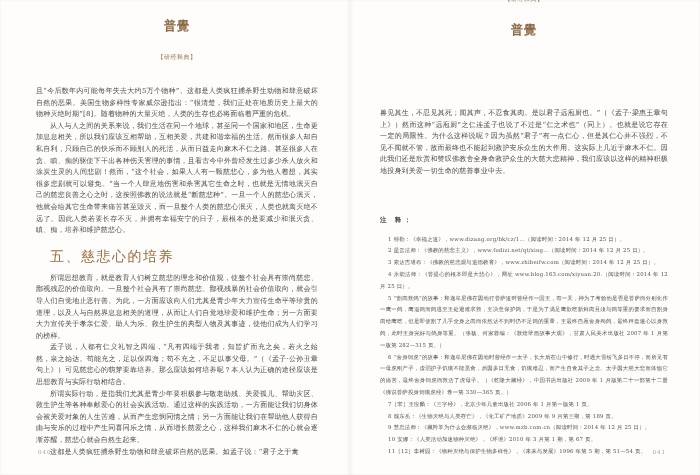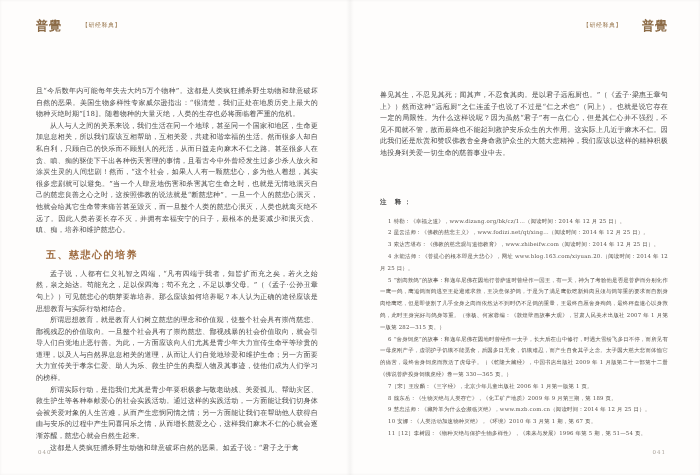--- a/index.html
+++ b/index.html
@@ -16,41 +16,41 @@
   .spread::after {
     content:""; position:absolute; left:346px; top:0; width:8px; height:475px;
     background:linear-gradient(90deg, rgba(0,0,0,0) 0%, rgba(0,0,0,0.035) 50%, rgba(0,0,0,0) 100%);
     pointer-events:none;
   }
   .page { width:350px; height:475px; position:relative; }
   .page.left  { padding:20px 32px 0 36px; }
   .page.right { padding:20px 32px 0 30px; }
 
   
-  .hdr { height:16px; display:flex; align-items:flex-start; gap:20px; }
+  .hdr { height:16px; display:flex; align-items:center; gap:20px;flex-direction:column; }
   .hdr.right-al { justify-content:flex-end; }
   .brand {
     font-size:12px; font-weight:bold; color:#8b6a45;
     letter-spacing:1px; line-height:1;
     transform:scaleY(1.05);
   }
   .series { font-size:6px; color:#9b7a52; line-height:1.6; letter-spacing:0.5px; }
 
   
   .bodytext { margin-top:50px; }
   .bodytext p, p.bodyp {
     font-size:7px; line-height:11.6px; color:#4b4b4b;
     text-align:justify; text-indent:2em; letter-spacing:0.2px;
   }
   p.cont { text-indent:0; }
   h3.sec {
-    font-size:10px; color:#9e6b3f; font-weight:bold;
+    font-size:14px; color:#9e6b3f; font-weight:normal;
     letter-spacing:1.5px; margin:11px 0 7px 0; text-indent:1em;
   }
-  .page.right p.bodyp { margin-top:54px; }
+  .page.right p.bodyp { margin-top:72px; }
 
   
   .notes { margin-top:38px; }
   .notes-heading {
     font-size:6.5px; font-weight:bold; color:#4b4b4b;
     letter-spacing:3px; margin-bottom:9px;
   }
   .note {
     font-size:5.4px; line-height:11.8px; color:#56504a;
     text-align:justify; text-indent:1.5em; letter-spacing:0.2px;
@@ -69,25 +69,25 @@
 
 <div class="spread">
 
   <div class="page left">
     <div class="hdr">
       <span class="brand">普覺</span>
       <span class="series">【研经释典】</span>
     </div>
 
     <div class="bodytext">
-      <p class="cont">且“今后数年内可能每年失去大约5万个物种”。这都是人类疯狂捕杀野生动物和肆意破坏自然的恶果。美国生物多样性专家威尔逊指出：“很清楚，我们正处在地质历史上最大的物种灭绝时期”[18]。随着物种的大量灭绝，人类的生存也必将面临着严重的危机。</p>
+      <p class="cont">且“今后数年内可能每年失去大约5万个物种”。这都是人类疯狂捕杀野生动物和肆意破坏自然的恶果。美国生物多样性专家威尔逊指出：“很清楚，我们正处在地质历史上最大的物种灭绝时期”[8]。随着物种的大量灭绝，人类的生存也必将面临着严重的危机。</p>
       <p>从人与人之间的关系来说，我们生活在同一个地球，甚至同一个国家和地区，生命更加息息相关，所以我们应该互相帮助，互相关爱，共建和谐幸福的生活。然而很多人却自私自利，只顾自己的快乐而不顾别人的死活，从而日益走向麻木不仁之路。甚至很多人在贪、瞋、痴的驱使下干出各种伤天害理的事情，且看古今中外曾经发生过多少杀人放火和涂炭生灵的人间悲剧！然而，“这个社会，如果人人有一颗慈悲心，多为他人着想，其实很多悲剧就可以避免。”当一个人肆意地伤害和杀害其它生命之时，也就是无情地泯灭自己的慈悲良善之心之时，这按照佛教的说法就是“断慈悲种”。一旦一个人的慈悲心泯灭，他就会给其它生命带来痛苦甚至毁灭，而一旦整个人类的慈悲心泯灭，人类也就离灭绝不远了。因此人类若要长存不灭，并拥有幸福安宁的日子，最根本的是要减少和泯灭贪、瞋、痴，培养和维护慈悲心。</p>
       <h3 class="sec">五、慈悲心的培养</h3>
+      <p>所谓思想教育，就是教育人们树立慈悲的理念和价值观，使整个社会具有崇尚慈悲、鄙视残忍的价值取向。一旦整个社会具有了崇尚慈悲、鄙视残暴的社会价值取向，就会引导人们自觉地止恶行善。为此，一方面应该向人们尤其是青少年大力宣传生命平等珍贵的道理，以及人与自然界息息相关的道理，从而让人们自觉地珍爱和维护生命；另一方面要大力宣传关于孝亲仁爱、助人为乐、救生护生的典型人物及其事迹，使他们成为人们学习的榜样。</p>
       <p>孟子说，人都有仁义礼智之四端，“凡有四端于我者，知皆扩而充之矣，若火之始然，泉之始达。苟能充之，足以保四海；苟不充之，不足以事父母。”（《孟子·公孙丑章句上》）可见慈悲心的萌芽要靠培养。那么应该如何培养呢？本人认为正确的途径应该是思想教育与实际行动相结合。</p>
-      <p>所谓思想教育，就是教育人们树立慈悲的理念和价值观，使整个社会具有崇尚慈悲、鄙视残忍的价值取向。一旦整个社会具有了崇尚慈悲、鄙视残暴的社会价值取向，就会引导人们自觉地止恶行善。为此，一方面应该向人们尤其是青少年大力宣传生命平等珍贵的道理，以及人与自然界息息相关的道理，从而让人们自觉地珍爱和维护生命；另一方面要大力宣传关于孝亲仁爱、助人为乐、救生护生的典型人物及其事迹，使他们成为人们学习的榜样。</p>
       <p>所谓实际行动，是指我们尤其是青少年要积极参与敬老助残、关爱孤儿、帮助灾区、救生护生等各种奉献爱心的社会实践活动。通过这样的实践活动，一方面能让我们切身体会被关爱对象的人生苦难，从而产生悲悯同情之情；另一方面能让我们在帮助他人获得自由与安乐的过程中产生同喜同乐之情，从而增长慈爱之心，这样我们麻木不仁的心就会逐渐苏醒，慈悲心就会自然生起来。</p>
       <p>这都是人类疯狂捕杀野生动物和肆意破坏自然的恶果。如孟子说：“君子之于禽</p>
     </div>
 
     <div class="pagenum pn-left">040</div>
   </div>
 
   <div class="page right">
     <div class="hdr right-al">
       <span class="series">【研经释典】</span>

